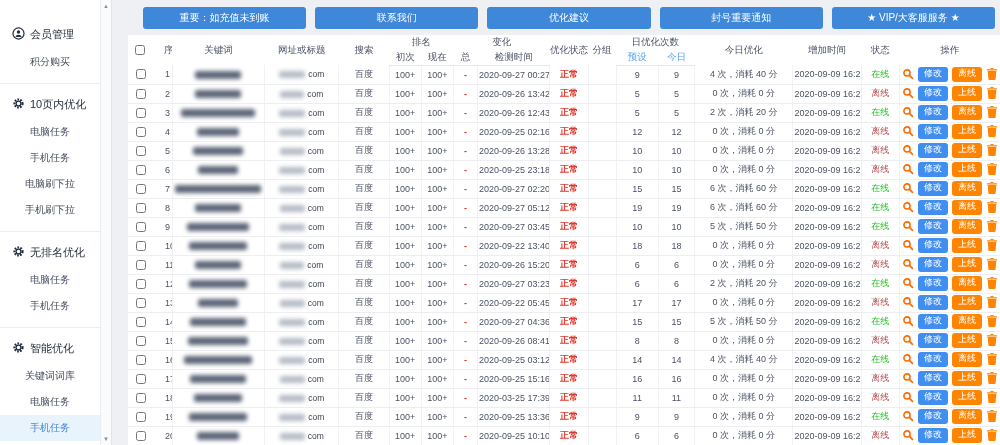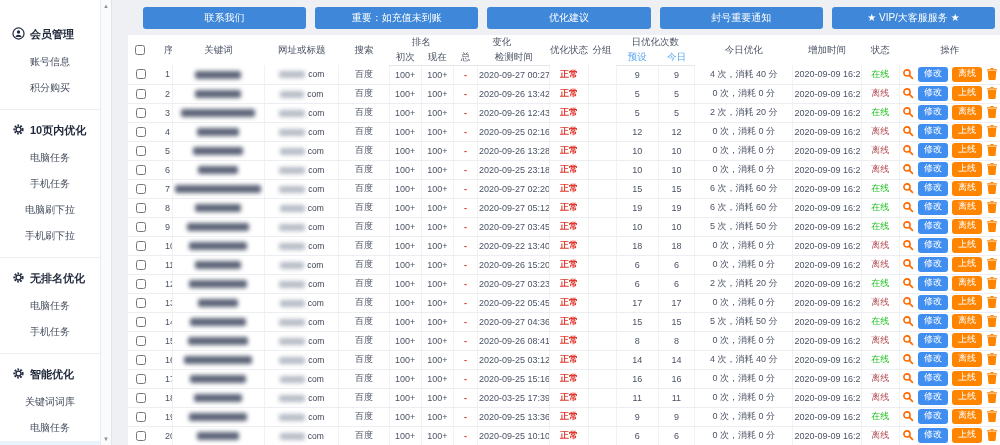--- a/index.html
+++ b/index.html
@@ -10,21 +10,21 @@
   }
   
   .sidebar { width:100px; background:#fff; padding-top:14px; flex-shrink:0; }
   .scroll-strip { width:12px; background:#fafbfc; border-left:1px solid #ececec; border-right:1px solid #e4e4e4;
     flex-shrink:0; position:relative; }
   .scroll-arrow { position:absolute; left:0; width:100%; text-align:center; font-size:6px; color:#8a8f99; cursor:pointer; }
   .scroll-arrow.up { top:3px; } .scroll-arrow.down { bottom:3px; }
   .side-section { padding:7px 0 8px 0; border-bottom:1px solid #efefef; }
   .side-section:last-child { border-bottom:none; }
   .side-header { display:flex; align-items:center; gap:5px; padding:6px 2px 7px 12px;
-    font-weight:bold; font-size:11px; color:#1f2839; cursor:pointer; }
+    font-weight:normal; font-size:11px; color:#1f2839; cursor:pointer; }
   .side-header svg { width:13px; height:13px; flex-shrink:0; }
   .side-item { padding:6px 0; text-align:center; font-size:10px; color:#454d5e; cursor:pointer; }
   .side-item.active { background:var(--active-item-bg); color:var(--accent-blue); }
   
   .main { flex:1; display:flex; flex-direction:column; min-width:0; }
   .topbar { display:flex; gap:9px; padding:7px 5px 6px 31px; }
   .top-btn { flex:1; background:var(--accent-blue); color:#fff; font-size:10px; height:22px;
     line-height:22px; text-align:center; border-radius:3px; cursor:pointer;
     white-space:nowrap; overflow:hidden; }
   .table-wrap { background:#fff; margin-left:16px; flex:1; overflow:hidden; }
@@ -60,21 +60,20 @@
 <nav class="sidebar" id="sidebar">
     <div class="side-section">
       <div class="side-header">
         <span><svg viewBox="0 0 16 16">
             <circle cx="8" cy="8" r="6.8" fill="none" stroke="#222b41" stroke-width="1.5"></circle>
             <circle cx="8" cy="6.2" r="2.1" fill="#222b41"></circle>
             <path d="M4.2 12.3c.7-2 2.1-2.8 3.8-2.8s3.1.8 3.8 2.8" fill="#222b41"></path>
           </svg></span>
         <span>会员管理</span>
       </div>
-      <div class="side-item">账号信息</div>
       <div class="side-item">积分购买</div>
     </div>
     <div class="side-section">
       <div class="side-header">
         <span><svg viewBox="0 0 16 16">
             <circle cx="8" cy="8" r="5" fill="none" stroke="#222b41" stroke-width="2.6" stroke-dasharray="2.1 1.5"></circle>
             <circle cx="8" cy="8" r="3" fill="none" stroke="#222b41" stroke-width="1.6"></circle>
           </svg></span>
         <span>10页内优化</span>
       </div>
@@ -107,22 +106,22 @@
       <div class="side-item active">手机任务</div>
     </div>
   </nav>
 <div class="scroll-strip">
   <div class="scroll-arrow up">▲</div>
   <div class="scroll-arrow down">▼</div>
 </div>
 
 <div class="main">
   <div class="topbar" id="topbar">
+      <div class="top-btn">重要：如充值未到账</div>
       <div class="top-btn">联系我们</div>
-      <div class="top-btn">重要：如充值未到账</div>
       <div class="top-btn">优化建议</div>
       <div class="top-btn">封号重要通知</div>
       <div class="top-btn">★ VIP/大客服服务 ★</div>
     </div>
 
   <div class="table-wrap">
     <table>
       <colgroup>
         <col style="width:44px">
           <col style="width:92px">

